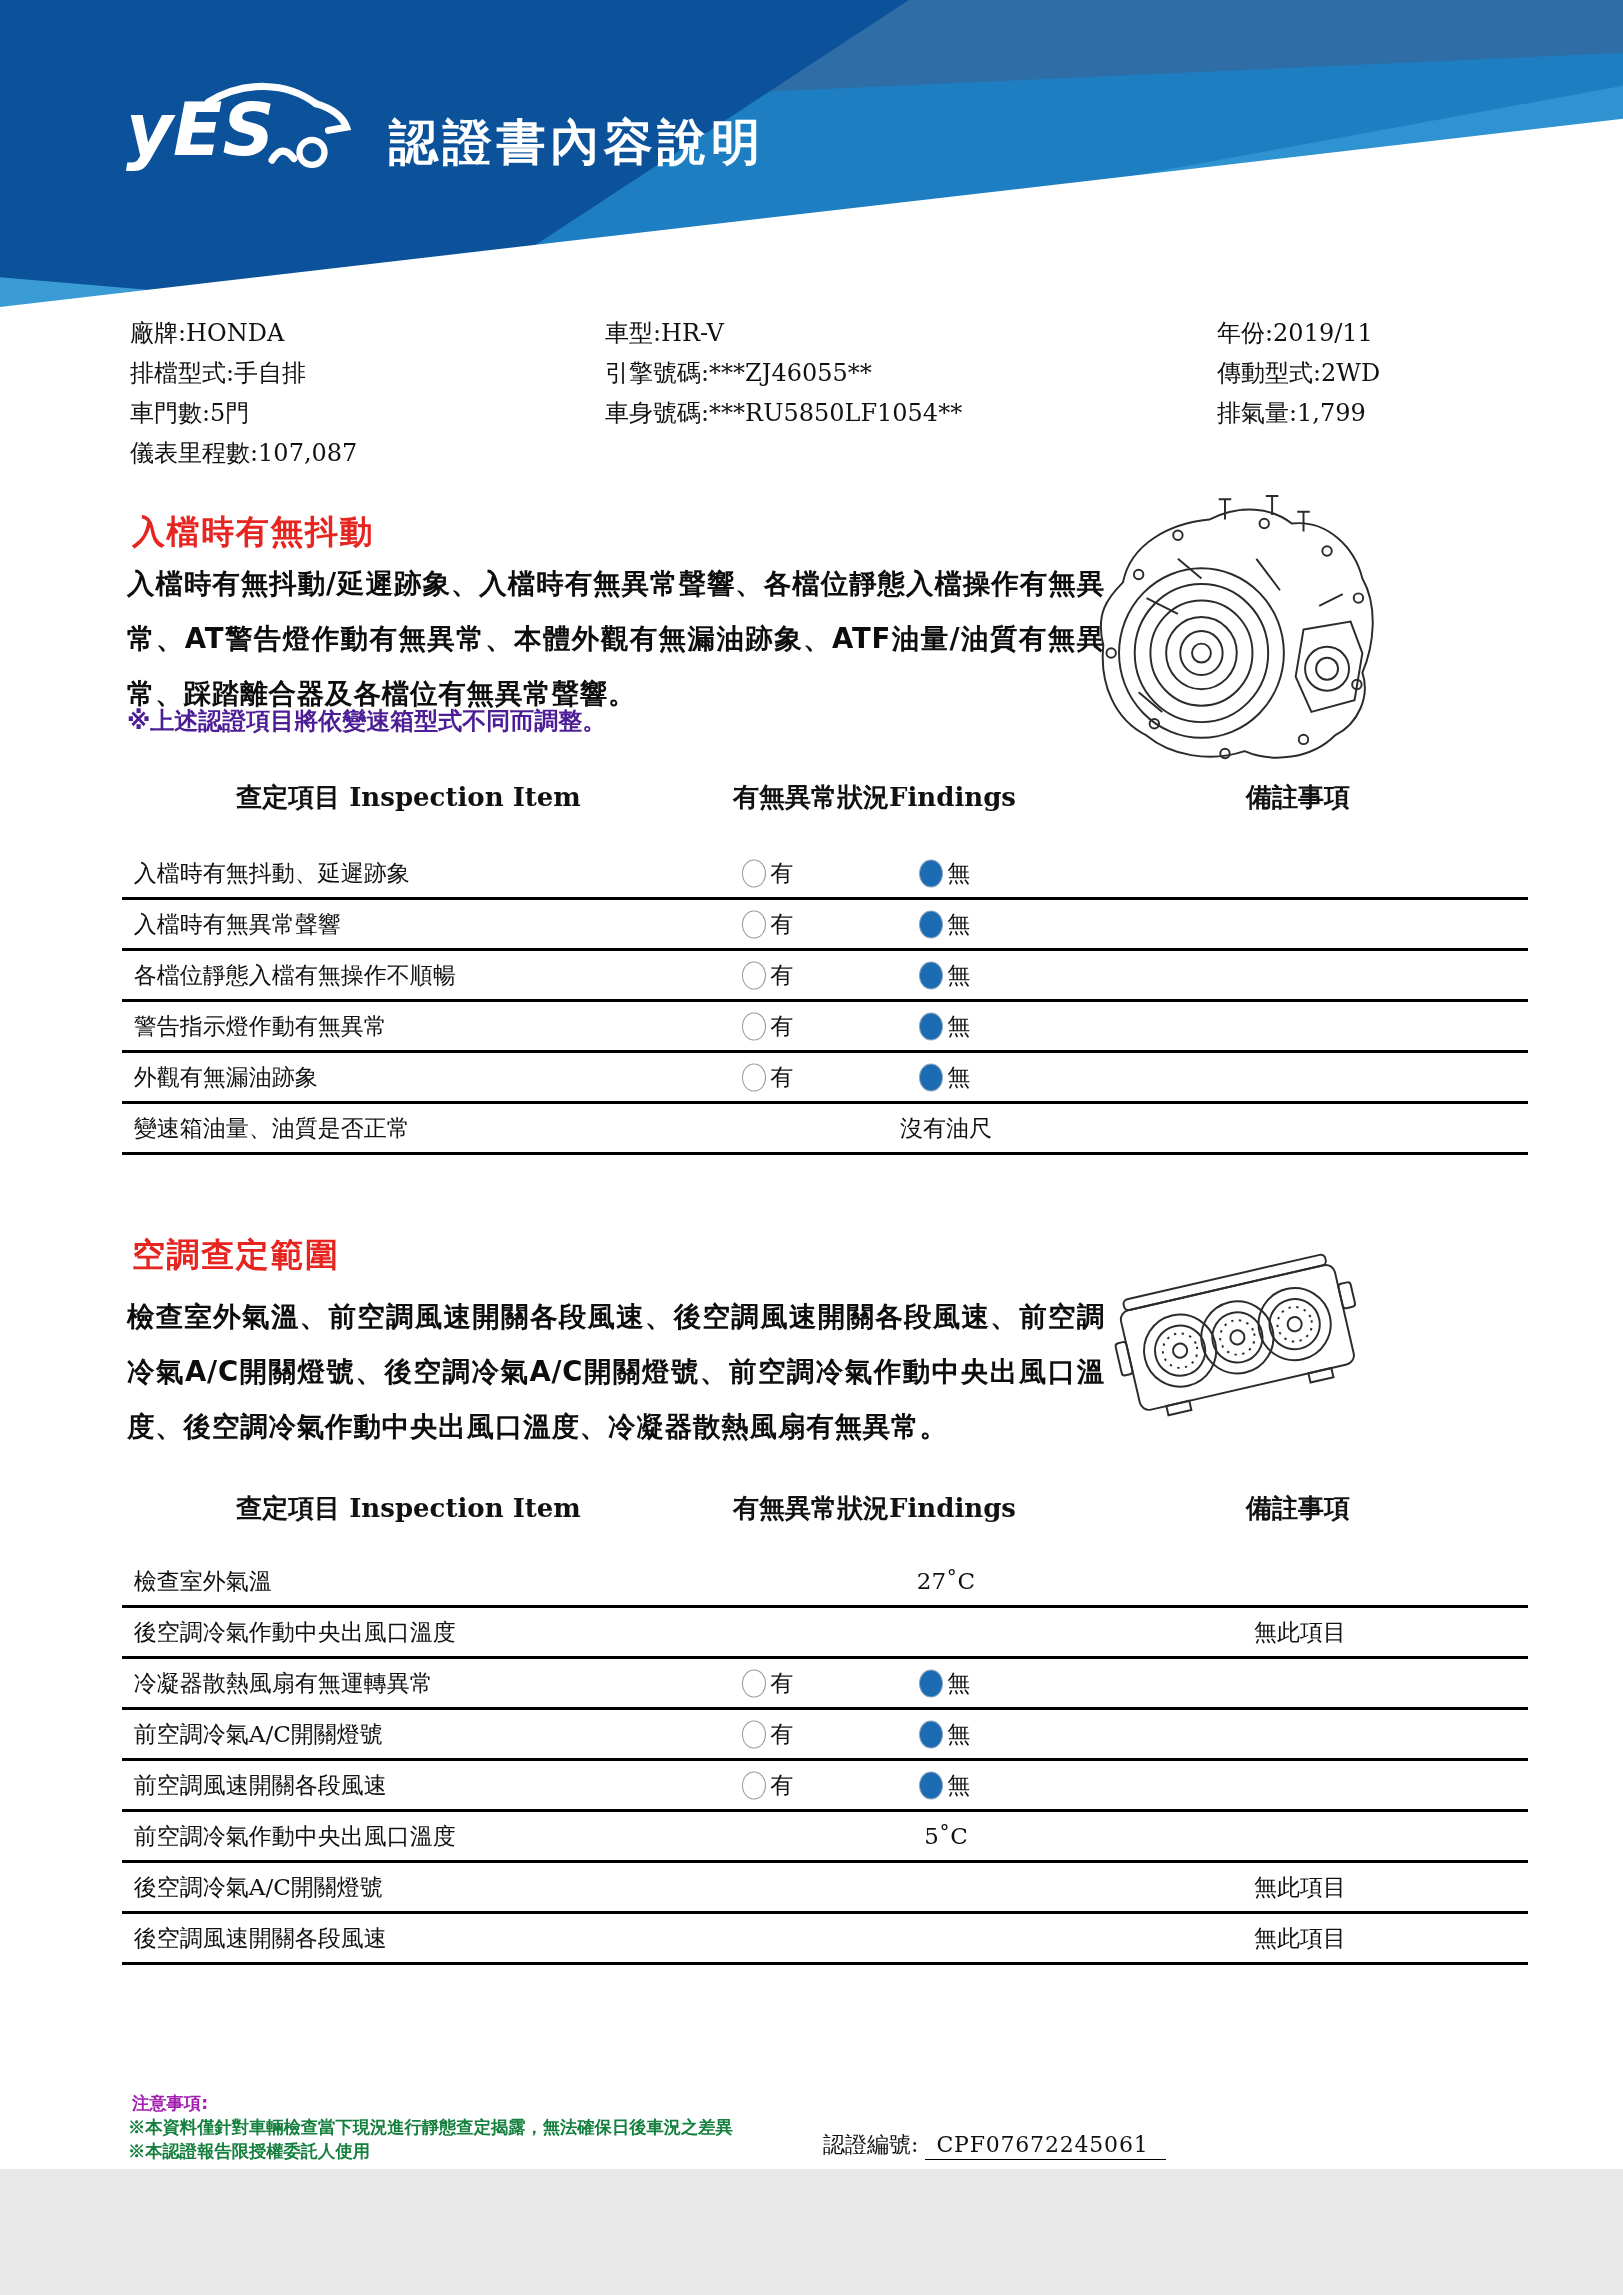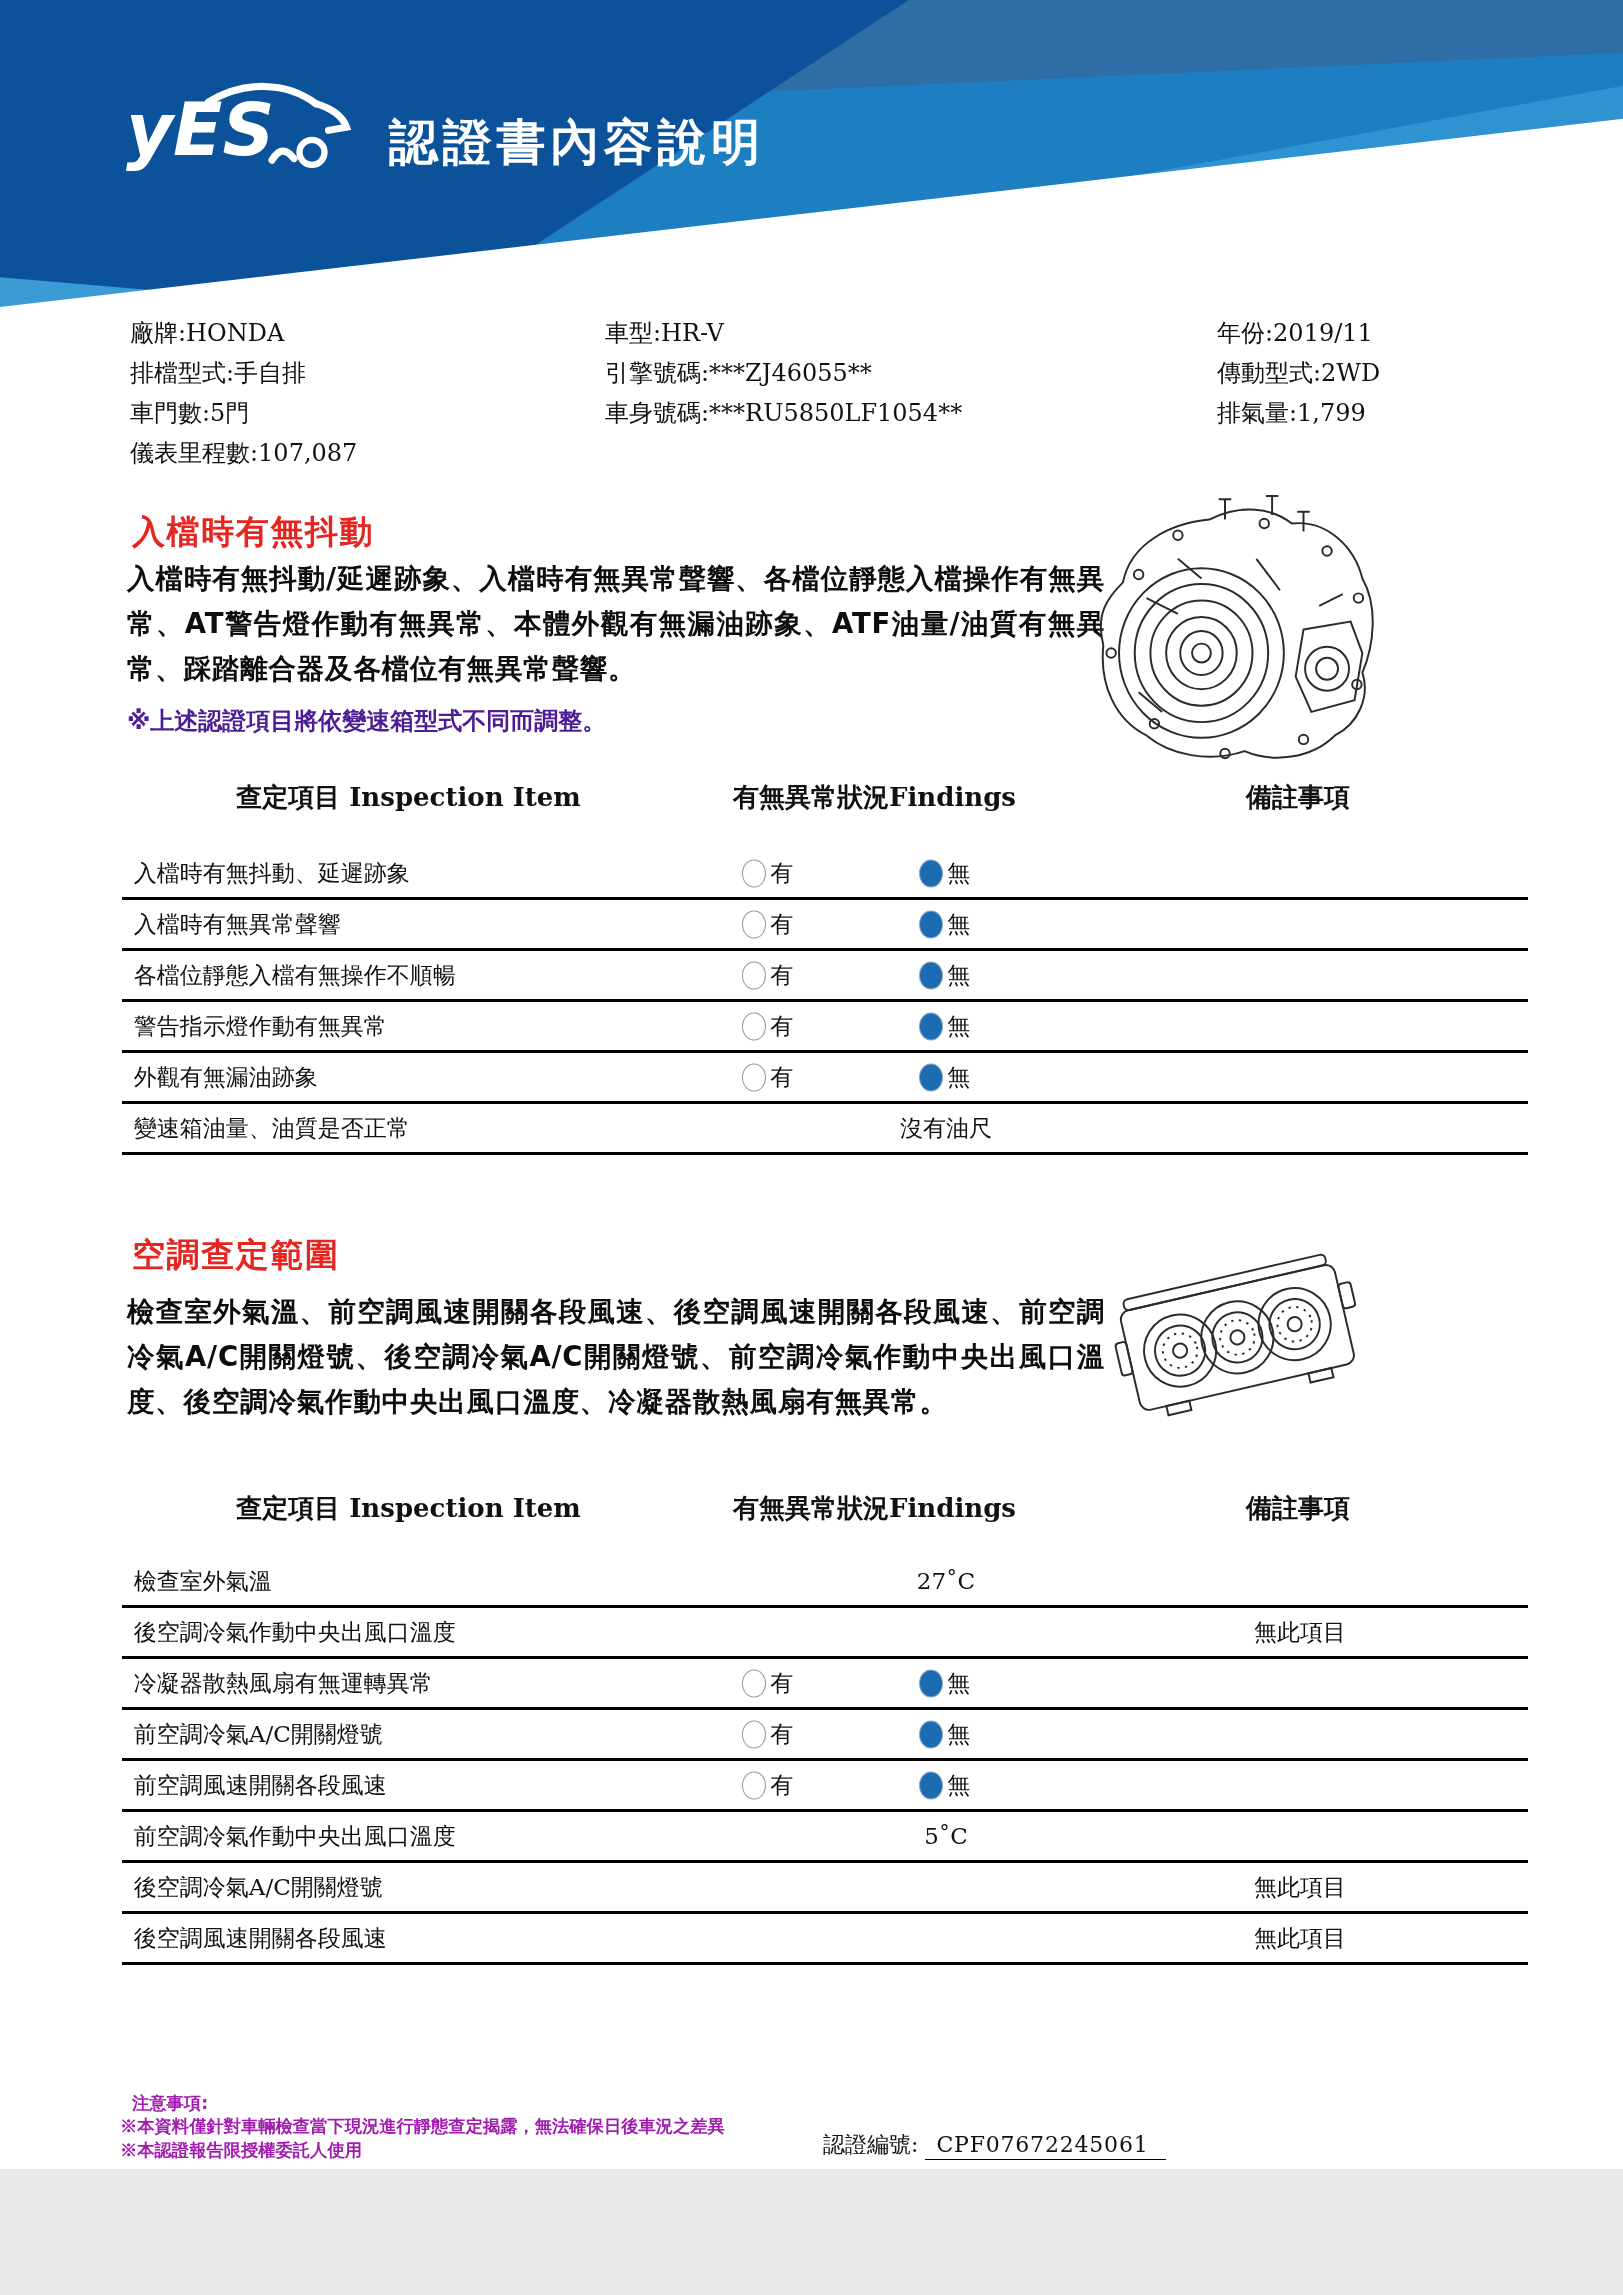--- a/index.html
+++ b/index.html
@@ -18,21 +18,21 @@
   .logo{position:absolute;left:126px;top:77px;width:259px;height:102px;}
   .hdr-title{position:absolute;left:389px;top:110px;font-family:"DejaVu Sans",sans-serif;
              font-weight:bold;font-size:49px;color:#ffffff;letter-spacing:4.7px;white-space:nowrap;}
   
   .vcol{position:absolute;top:313px;font-size:24px;line-height:40px;white-space:nowrap;}
   .vcol1{left:130px;} .vcol2{left:605px;} .vcol3{left:1217px;}
   
   .sec-title{position:absolute;left:132px;font-family:"DejaVu Sans",sans-serif;font-weight:bold;
              font-size:33px;color:#e62420;white-space:nowrap;letter-spacing:1.6px;}
   .sec-desc{position:absolute;left:127px;width:978px;font-family:"DejaVu Sans",sans-serif;
-            font-weight:bold;font-size:27.5px;line-height:45px;color:#0d0d0d;letter-spacing:0.8px;text-align:justify;}
+            font-weight:bold;font-size:27.5px;line-height:55px;color:#0d0d0d;letter-spacing:0.8px;text-align:justify;}
   .sec-note{position:absolute;left:127px;font-family:"DejaVu Sans",sans-serif;font-weight:bold;
             font-size:24px;color:#4c1d95;white-space:nowrap;}
   .illu{position:absolute;}
   
   .thead{position:absolute;left:122px;width:1406px;height:36px;font-size:26px;font-weight:bold;}
   .thead span{position:absolute;top:0;text-align:center;white-space:nowrap;}
   .th-item{left:51px;width:471px;}
   .th-find{left:517px;width:471px;}
   .th-rem{left:1078px;width:196px;}
   .tbl{position:absolute;left:122px;width:1406px;}
@@ -44,22 +44,22 @@
       background:#ffffff;box-sizing:border-box;}
   .rb.on{background:#1c6cb4;border-color:#8fa8bf;}
   .opt .ol{font-size:23px;}
   .trow .cf{position:absolute;left:726px;width:196px;top:50%;transform:translateY(-50%);
             text-align:center;font-size:23px;white-space:nowrap;}
   .trow .cr{position:absolute;left:1080px;width:196px;top:50%;transform:translateY(-50%);
             text-align:center;font-size:23px;white-space:nowrap;}
   
   .notice-title{position:absolute;left:132px;top:2091px;font-family:"DejaVu Sans",sans-serif;
                 font-weight:bold;font-size:17.3px;color:#a21caf;}
-  .notice-lines{position:absolute;left:120px;top:2116px;font-family:Liberation Mono, monospace;
-                font-weight:bold;font-size:17.3px;line-height:24px;color:#a21caf;white-space:pre-line;}
+  .notice-lines{position:absolute;left:128px;top:2116px;font-family:Liberation Serif, serif;
+                font-weight:bold;font-size:17.3px;line-height:24px;color:#15803d;white-space:pre-line;}
   .cert{position:absolute;left:823px;top:2130px;font-size:22px;white-space:nowrap;}
   .cert .num{border-bottom:1.6px solid #000;padding:0 17.3px 1.6px 11px;letter-spacing:0.8px;}
   .pagenum{position:absolute;left:1531px;top:2167px;font-size:27px;font-weight:bold;}
   .fband{position:absolute;left:0;top:2225px;width:100%;height:71px;background:#0c4c8e;
          border-top:2.4px solid #b7d3e8;box-sizing:border-box;}
   .fband .layer{position:absolute;inset:0;}
   .ft-left{background:#1566ae;clip-path:polygon(0 0,5% 0,17% 100%,0 100%);}
   .ft-right{background:#2181c6;clip-path:polygon(87% 0,100% 0,100% 100%,75% 100%);}
 </style>
 </head>

